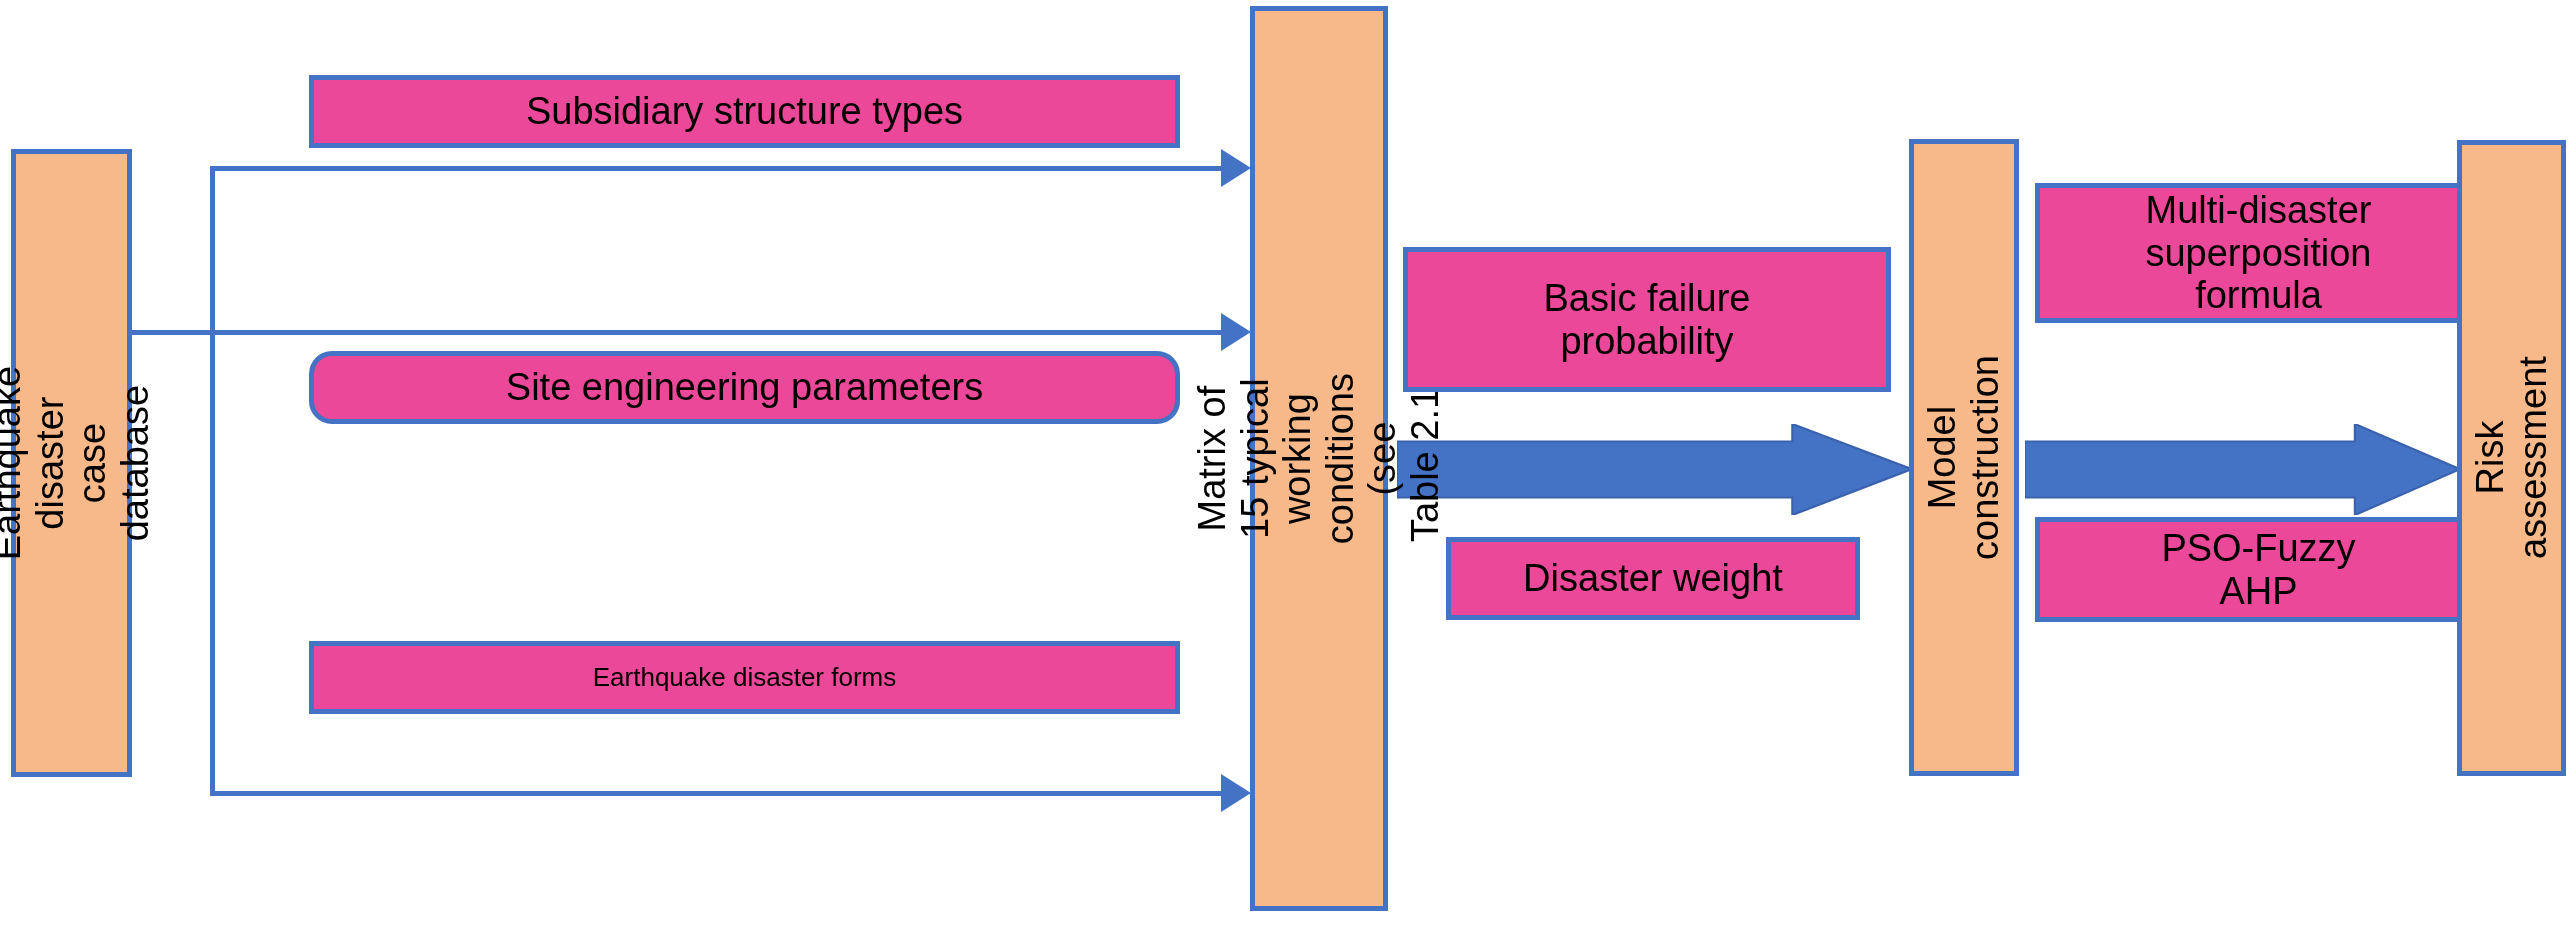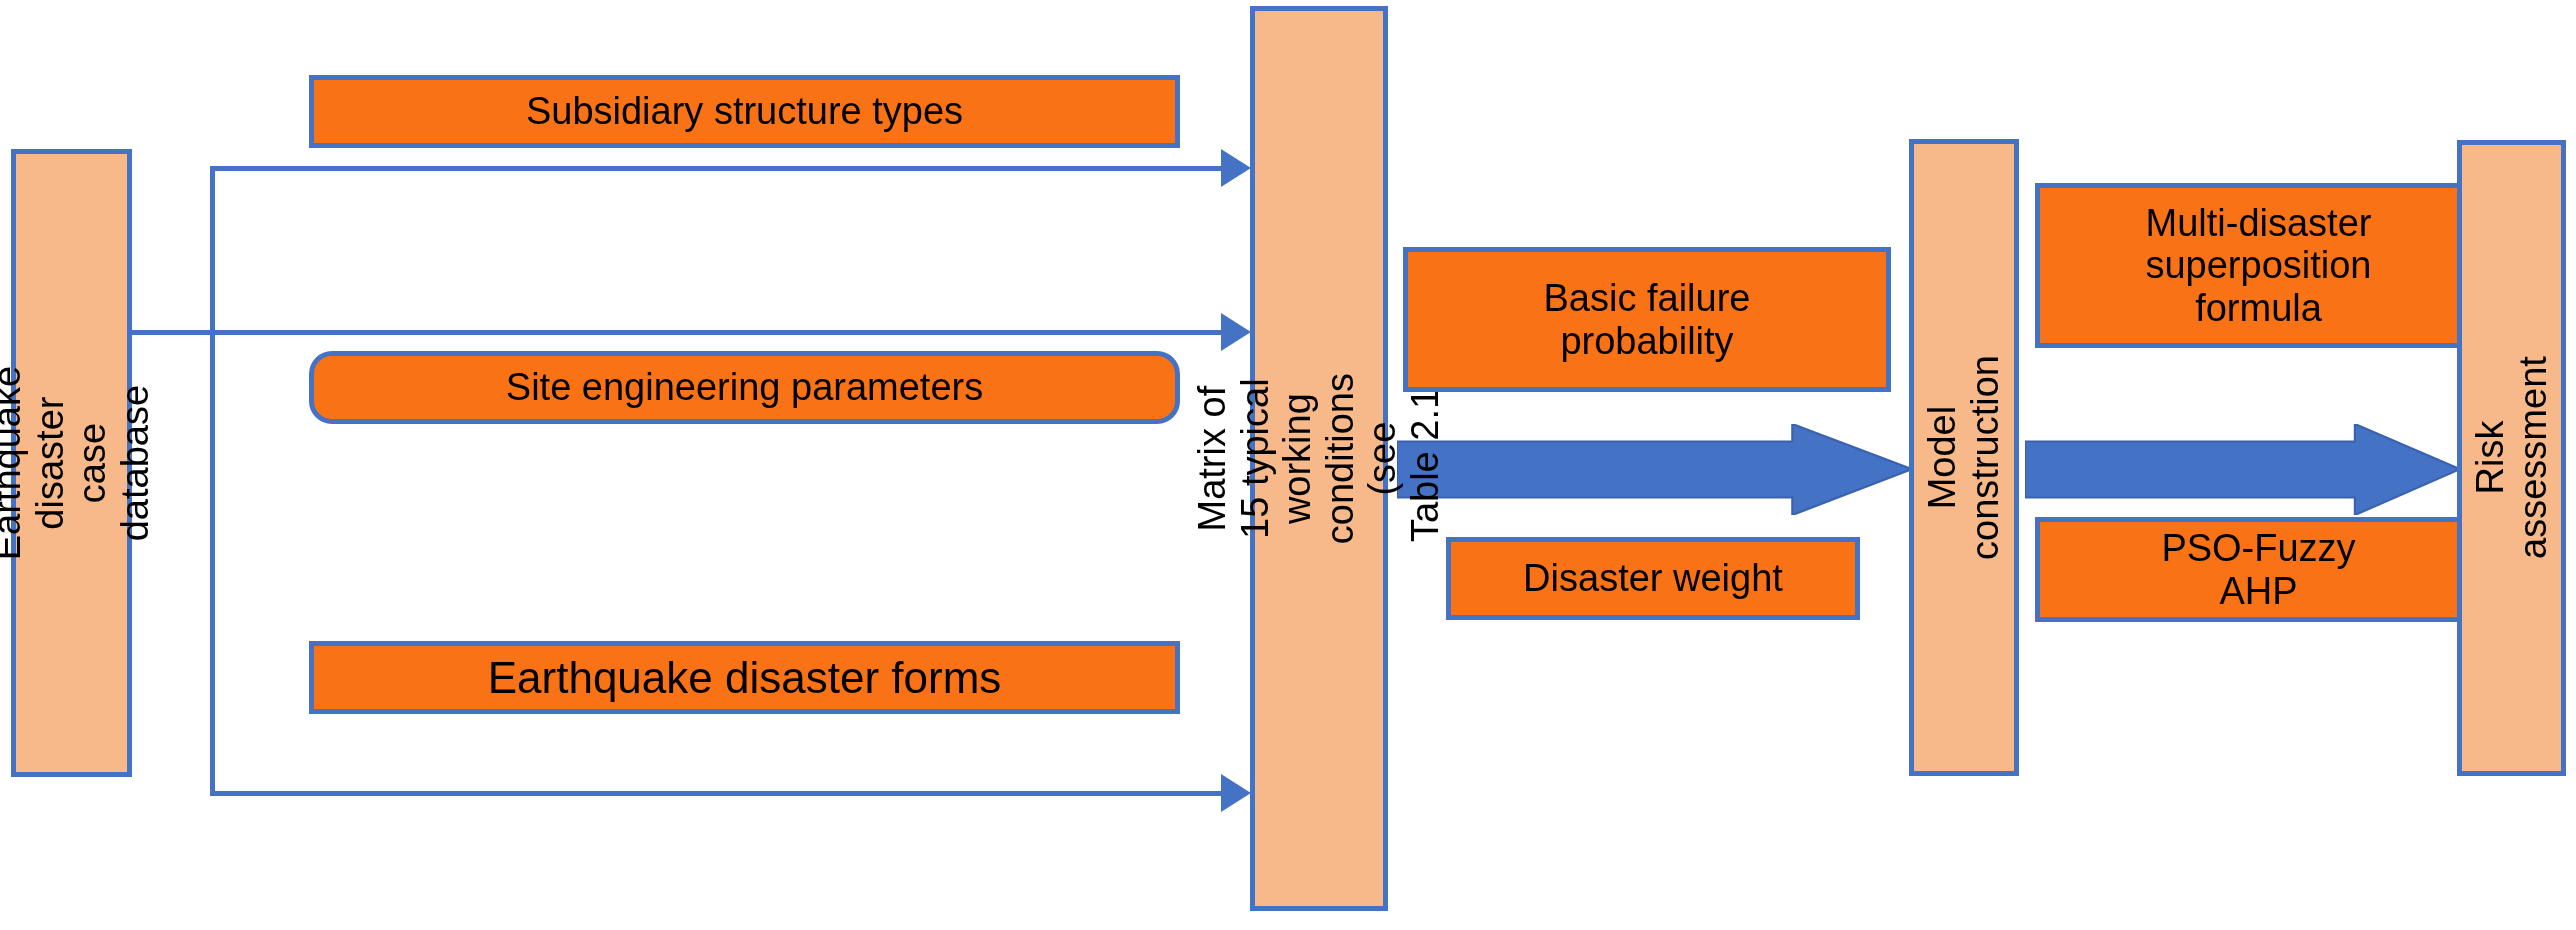--- a/index.html
+++ b/index.html
@@ -24,21 +24,21 @@
     box-sizing: border-box;
     border: 5.1px solid #4472C4;
     display: flex;
     align-items: center;
     justify-content: center;
     text-align: center;
     color: #000000;
     line-height: 1.12;
   }
   .node.orange { background: #F7B98A; }
-  .node.pink   { background: #f97316; }
+  .node.pink   { background: #ec4899; }
 
   .node .label {
     display: block;
     white-space: pre-line;
     padding: 0 4.4px;
   }
 
   
   .vert .label {
     transform: rotate(-90deg);
@@ -106,21 +106,21 @@
   </div>
 
   <div class="node pink" style="left:309px; top:75px; width:871px; height:73px; font-size:38px;">
     <span class="label">Subsidiary structure types</span>
   </div>
 
   <div class="node pink" style="left:309px; top:351px; width:871px; height:73px; font-size:38px;border-radius:23px;">
     <span class="label">Site engineering parameters</span>
   </div>
 
-  <div class="node pink" style="left:309px; top:641px; width:871px; height:73px; font-size:44px;">
+  <div class="node pink" style="left:309px; top:641px; width:871px; height:73px; font-size:26px;">
     <span class="label">Earthquake disaster forms</span>
   </div>
 
   <div class="node orange vert" style="left:1250px; top:5.8px; width:138px; height:905px; font-size:38px;">
     <span class="label" style="width:871px;">Matrix of 15 typical working conditions
 (see Table 2.1)</span>
   </div>
 
   <div class="node pink" style="left:1446px; top:537px; width:414px; height:83px; font-size:38px;">
     <span class="label">Disaster weight</span>
@@ -128,21 +128,21 @@
 
   <div class="node pink" style="left:1403px; top:247px; width:488px; height:145px; font-size:38px;">
     <span class="label">Basic failure
 probability</span>
   </div>
 
   <div class="node orange vert" style="left:1909px; top:139px; width:110px; height:637px; font-size:38px;">
     <span class="label" style="width:610px;">Model construction</span>
   </div>
 
-  <div class="node pink" style="left:2035px; top:183px; width:447px; height:165px; font-size:38px;">
+  <div class="node pink" style="left:2035px; top:183px; width:447px; height:140px; font-size:38px;">
     <span class="label">Multi-disaster
 superposition
 formula</span>
   </div>
 
   <div class="node pink" style="left:2035px; top:517px; width:447px; height:105px; font-size:38px;">
     <span class="label">PSO-Fuzzy
 AHP</span>
   </div>
 

